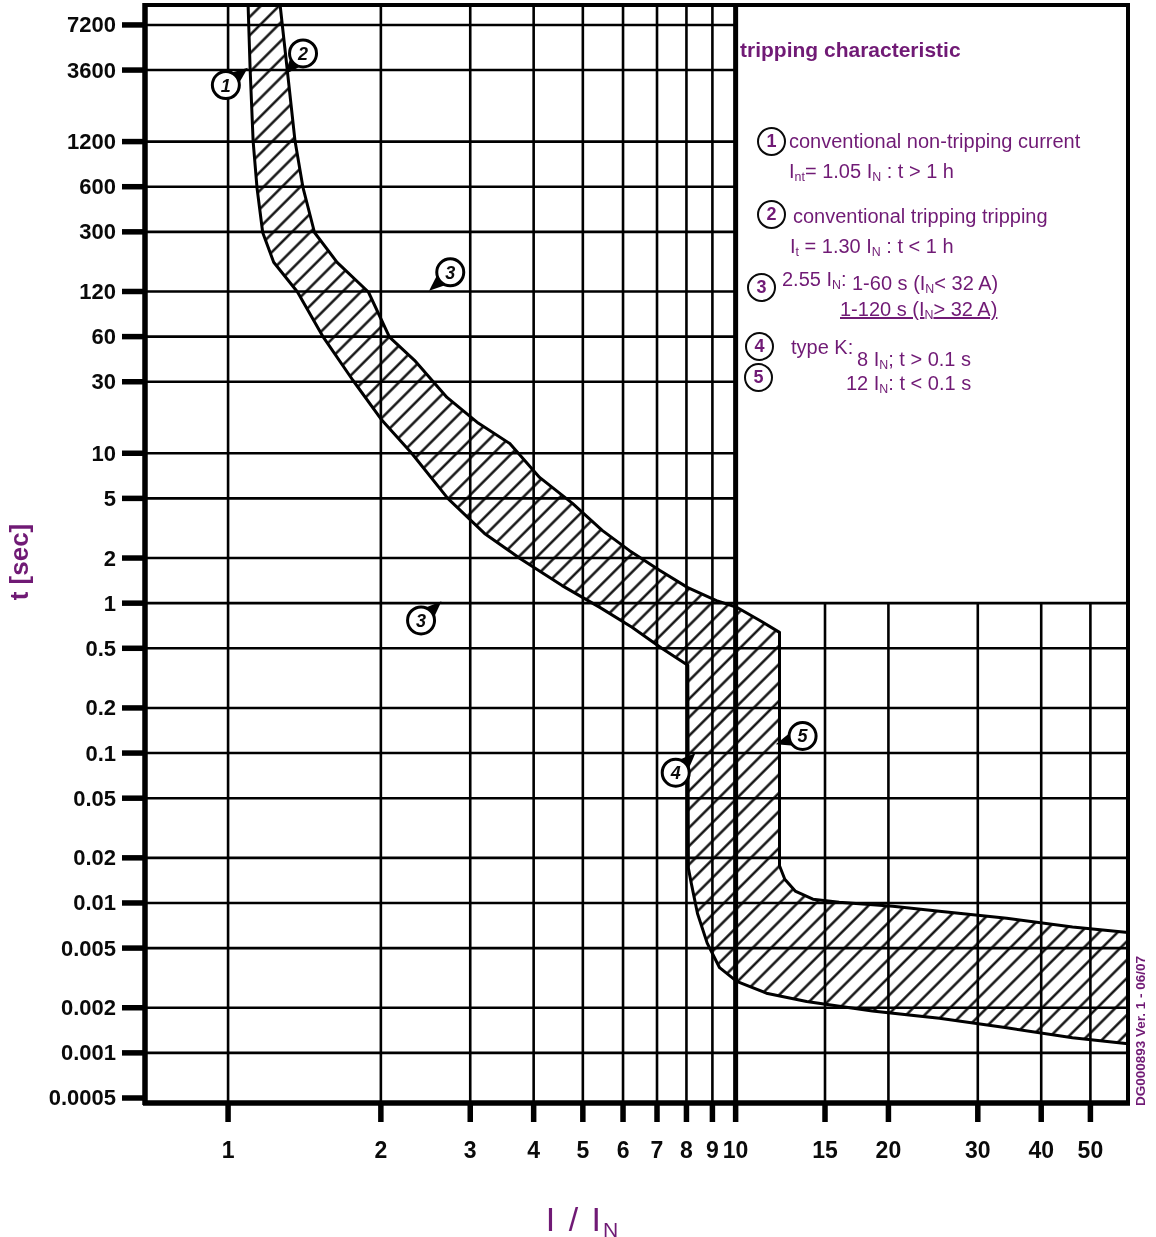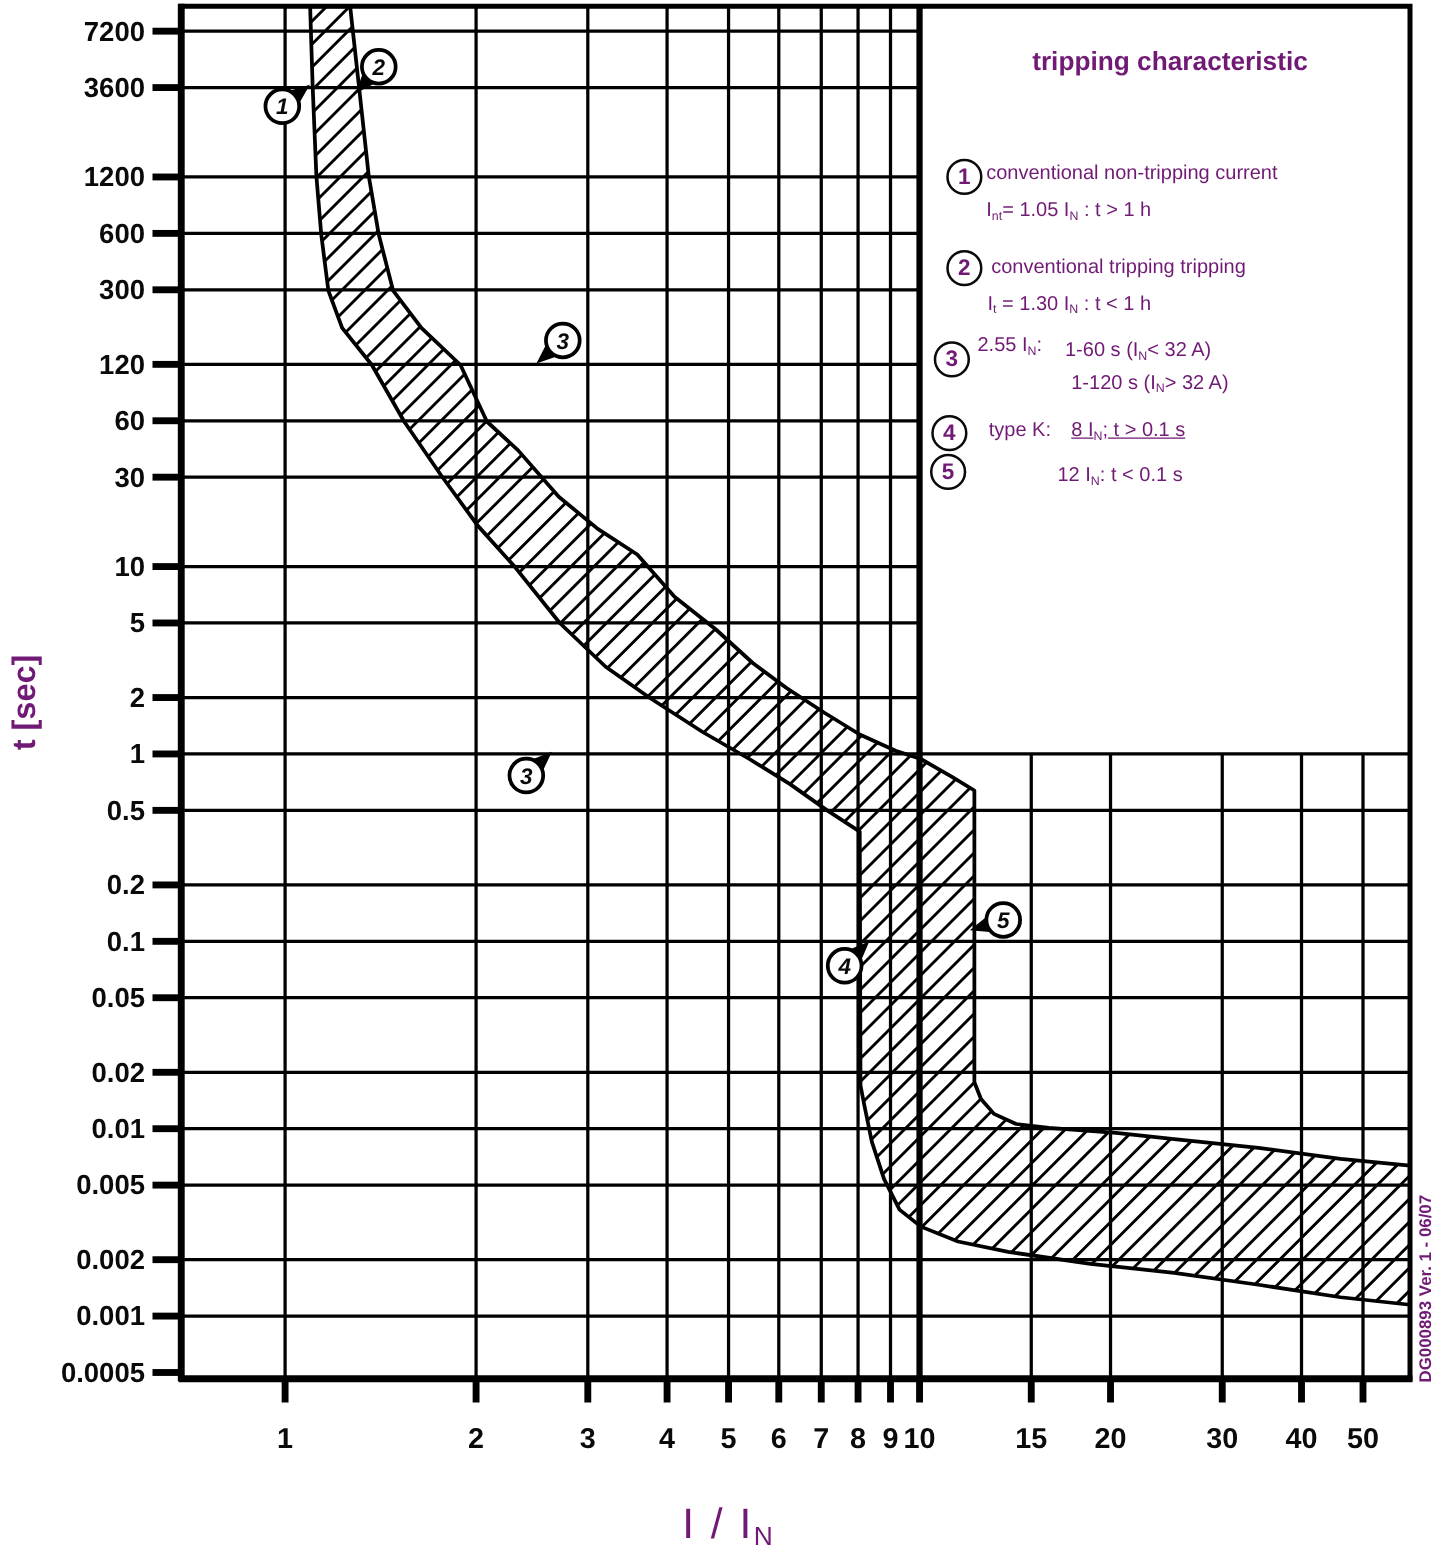--- a/index.html
+++ b/index.html
@@ -7,26 +7,26 @@
          font-family:"Liberation Sans",sans-serif;color:#701a75;}
   #chart-svg{position:absolute;left:0;top:0;}
   .abs{position:absolute;}
   sub{font-size:0.62em;line-height:0;vertical-align:-0.28em;}
   .yaxis-label{left:-62px;top:546px;width:164px;height:32px;text-align:center;
                font-size:26px;font-weight:bold;transform:rotate(-90deg);}
   .xaxis-label{left:498px;top:1200px;width:170px;text-align:center;font-size:34px;font-weight:normal;letter-spacing:2px;}
   .side-note{left:1133px;top:1106px;width:220px;height:17px;font-size:13.5px;font-weight:bold;
              transform:rotate(-90deg);transform-origin:0 0;white-space:nowrap;}
   .legend{left:740px;top:0;width:392px;height:600px;}
-  .legend-title{position:absolute;left:0;top:36px;width:100%;text-align:center;
+  .legend-title{position:absolute;left:0;top:36px;width:100%;
                 font-size:21px;font-weight:bold;line-height:27px;}
   .num-circle{position:absolute;width:29px;height:29px;border:2.5px solid #0a0a0a;border-radius:50%;
               box-sizing:border-box;display:flex;align-items:center;justify-content:center;
               font-size:18px;font-weight:bold;background:#fff;}
-  .ltext{position:absolute;font-size:16px;white-space:nowrap;font-weight:500;}
+  .ltext{position:absolute;font-size:20px;white-space:nowrap;font-weight:500;}
 </style>
 </head>
 <body>
 
 <div id="stage">
 
   <svg id="chart-svg" width="1156" height="1237">
       <defs>
         <pattern id="hatch" patternUnits="userSpaceOnUse" width="13" height="13" patternTransform="rotate(45)">
           <rect x="0" y="0" width="13" height="13" fill="none"></rect>
@@ -195,27 +195,27 @@
     <div>
       <span class="num-circle" style="left:17px;top:200px;">2</span>
       <span class="ltext" style="left:53px;top:205px;">conventional tripping tripping</span>
       <span class="ltext" style="left:50px;top:235px;">I<sub>t</sub> = 1.30 I<sub>N</sub> : t &lt; 1 h</span>
     </div>
 
     <div>
       <span class="num-circle" style="left:7px;top:273px;">3</span>
       <span class="ltext" style="left:42px;top:268px;">2.55 I<sub>N</sub>:</span>
       <span class="ltext" style="left:112px;top:272px;">1-60 s (I<sub>N</sub>&lt; 32 A)</span>
-      <span class="ltext" style="left:117px;top:298px;">1-120 s (I<sub>N</sub>&gt; 32 A)</span>
+      <span class="ltext" style="left:100px;top:298px;text-decoration:underline;">1-120 s (I<sub>N</sub>&gt; 32 A)</span>
     </div>
 
     <div>
       <span class="num-circle" style="left:5px;top:332px;">4</span>
       <span class="ltext" style="left:51px;top:336px;">type K:</span>
-      <span class="ltext" style="left:117px;top:336px;text-decoration:underline;">8 I<sub>N</sub>; t &gt; 0.1 s</span>
+      <span class="ltext" style="left:117px;top:348px;">8 I<sub>N</sub>; t &gt; 0.1 s</span>
     </div>
 
     <div>
       <span class="num-circle" style="left:4px;top:363px;">5</span>
       <span class="ltext" style="left:106px;top:372px;">12 I<sub>N</sub>: t &lt; 0.1 s</span>
     </div>
   </div>
 
 </div>
 

